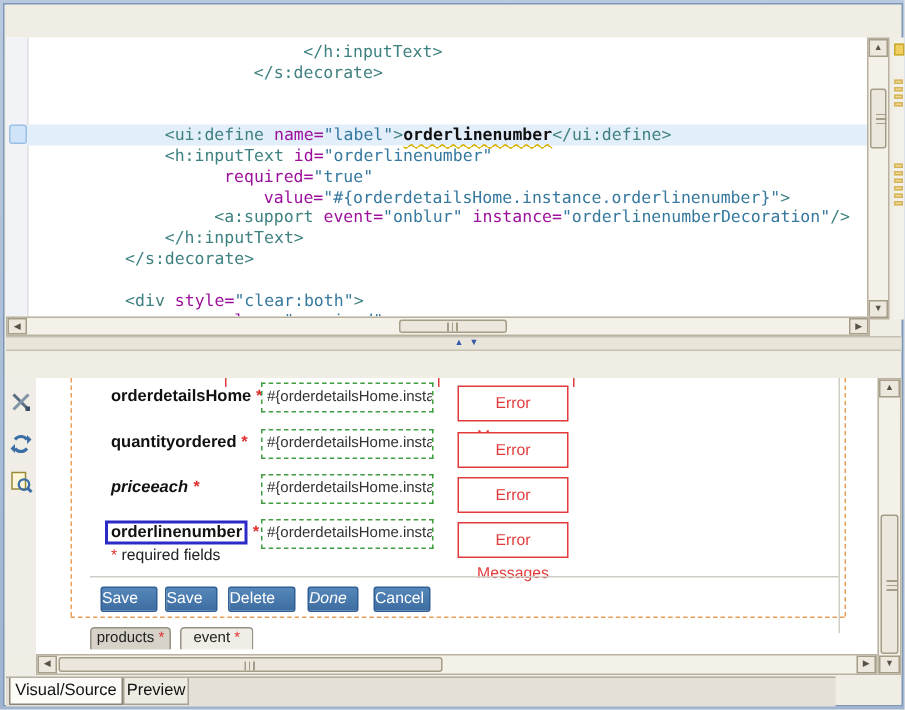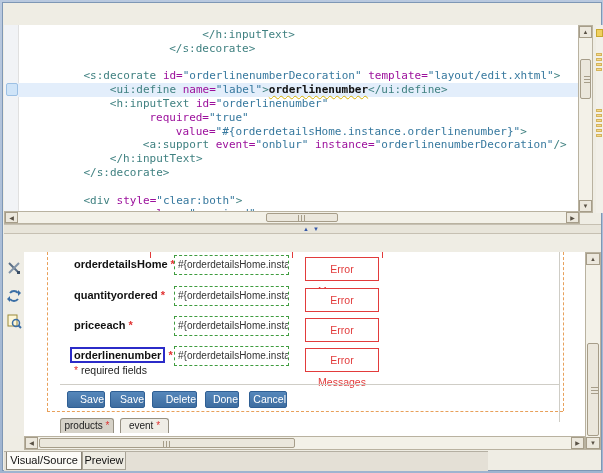--- a/index.html
+++ b/index.html
@@ -54,47 +54,46 @@
   .grayv{position:absolute;top:0;width:1px;background:#cfcdc6;}
   .redtick{position:absolute;top:0;width:1px;height:6px;background:#e23b3b;}
   .f-label{position:absolute;font-size:11px;font-weight:bold;color:#111;white-space:nowrap;cursor:pointer;}
   .f-label .req{color:#e03030;}
   .f-label.sel .txt{border:2px solid #2b2bc8;padding:0 2px;margin-left:-4px;background:#fff;}
   .f-input{position:absolute;width:115px;height:20px;border:1px dashed #3f9c3f;box-sizing:border-box;font-size:10px;color:#333;line-height:18px;padding-left:3px;white-space:nowrap;overflow:hidden;cursor:pointer;background:#fff;}
   .f-error{position:absolute;width:74px;height:24px;border:1px solid #e23b3b;box-sizing:border-box;color:#e23b3b;font-size:10.5px;text-align:center;line-height:22px;cursor:pointer;background:#fff;}
   .reqnote{position:absolute;font-size:10.5px;color:#222;}
   .reqnote .req{color:#e03030;}
   .hline{position:absolute;height:1px;background:#cfcdc6;}
-  .vbtn{position:absolute;height:17px;background:linear-gradient(#5587bb,#3e6da0);border:1px solid #2f5f94;border-radius:2px;color:#fff;font-size:10.5px;text-align:right;line-height:15px;box-sizing:border-box;cursor:pointer;}
+  .vbtn{position:absolute;height:17px;background:linear-gradient(#5587bb,#3e6da0);border:1px solid #2f5f94;border-radius:2px;color:#fff;font-size:10.5px;text-align:left;line-height:15px;box-sizing:border-box;cursor:pointer;}
   .ptab{position:absolute;height:15px;border:1px solid #969184;border-bottom:none;border-radius:3px 3px 0 0;font-size:10px;color:#222;text-align:center;line-height:14px;box-sizing:border-box;cursor:pointer;}
   .ptab .req{color:#e03030;}
   .ptab.active{background:#d6d2c8;}
   .ptab.inactive{background:#efede6;}
   
-  .pagetabs{position:absolute;left:1px;top:448px;width:484px;height:19px;background:#e4e0d6;border-top:1px solid #b4afa2;}
+  .pagetabs{position:absolute;left:1px;top:448px;width:553px;height:19px;background:#e4e0d6;border-top:1px solid #b4afa2;}
   .pgtab{position:absolute;top:0;height:18px;font-size:11px;color:#111;text-align:center;line-height:17px;box-sizing:border-box;cursor:pointer;}
   .pgtab.active{background:#fcfbf7;border:1px solid #8a8578;border-top:none;}
   .pgtab.inactive{background:#edebe2;border:1px solid #a8a396;border-top:none;}
 </style>
 </head>
 <body>
 
 <div class="screen">
   <div class="shell">
 
 
     <div class="srcpane">
       <div class="gutter">
         <div class="gmark"></div>
       </div>
       <div class="codewrap">
           <div class="code-line" style="top: 3px; padding-left: 184.2px;"><span class="tk-tag">&lt;/h:inputText&gt;</span></div>
           <div class="code-line" style="top: 16.8px; padding-left: 151.2px;"><span class="tk-tag">&lt;/s:decorate&gt;</span></div>
           <div class="code-line" style="top: 30.6px; padding-left: 6px;"></div>
-          <div class="code-line" style="top: 44.4px; padding-left: 65.4px;"><span class="tk-tag">&lt;s:decorate </span><span class="tk-attr">id=</span><span class="tk-val">"orderlinenumberDecoration"</span><span class="tk-pln"> </span><span class="tk-attr">template=</span><span class="tk-val">"layout/edit.xhtml"</span><span class="tk-tag">&gt;</span></div>
           <div class="code-line hl" style="top: 58.2px; padding-left: 91.8px;"><span class="tk-tag">&lt;ui:define </span><span class="tk-attr">name=</span><span class="tk-val">"label"</span><span class="tk-tag">&gt;</span><span class="tk-wrn">orderlinenumber</span><span class="tk-tag">&lt;/ui:define&gt;</span></div>
           <div class="code-line" style="top: 72px; padding-left: 91.8px;"><span class="tk-tag">&lt;h:inputText </span><span class="tk-attr">id=</span><span class="tk-val">"orderlinenumber"</span></div>
           <div class="code-line" style="top: 85.8px; padding-left: 131.4px;"><span class="tk-attr">required=</span><span class="tk-val">"true"</span></div>
           <div class="code-line" style="top: 99.6px; padding-left: 157.8px;"><span class="tk-attr">value=</span><span class="tk-val">"#{orderdetailsHome.instance.orderlinenumber}"</span><span class="tk-tag">&gt;</span></div>
           <div class="code-line" style="top: 113.4px; padding-left: 124.8px;"><span class="tk-tag">&lt;a:support </span><span class="tk-attr">event=</span><span class="tk-val">"onblur"</span><span class="tk-pln"> </span><span class="tk-attr">instance=</span><span class="tk-val">"orderlinenumberDecoration"</span><span class="tk-tag">/&gt;</span></div>
           <div class="code-line" style="top: 127.2px; padding-left: 91.8px;"><span class="tk-tag">&lt;/h:inputText&gt;</span></div>
           <div class="code-line" style="top: 141px; padding-left: 65.4px;"><span class="tk-tag">&lt;/s:decorate&gt;</span></div>
           <div class="code-line" style="top: 154.8px; padding-left: 6px;"></div>
           <div class="code-line" style="top: 168.6px; padding-left: 65.4px;"><span class="tk-tag">&lt;div </span><span class="tk-attr">style=</span><span class="tk-val">"clear:both"</span><span class="tk-tag">&gt;</span></div>
           <div class="code-line" style="top: 182.4px; padding-left: 91.8px;"><span class="tk-tag">&lt;span </span><span class="tk-attr">class=</span><span class="tk-val">"required"</span><span class="tk-tag">&gt;</span></div>
@@ -201,34 +200,34 @@
       <div class="redtick" style="left:126px;"></div>
       <div class="redtick" style="left:268px;"></div>
       <div class="redtick" style="left:358px;"></div>
       <div id="form-rows">
           <div class="f-label" style="left: 50px; top: 6px;"><span class="txt">orderdetailsHome</span> <span class="req">*</span></div>
           <div class="f-input" style="left: 150px; top: 3px;">#{orderdetailsHome.instan</div>
           <div class="f-error" style="left: 281px; top: 5px;">Error Messages</div>
           <div class="f-label" style="left: 50px; top: 37px;"><span class="txt">quantityordered</span> <span class="req">*</span></div>
           <div class="f-input" style="left: 150px; top: 34px;">#{orderdetailsHome.instan</div>
           <div class="f-error" style="left: 281px; top: 36px;">Error Messages</div>
-          <div class="f-label" style="left: 50px; top: 67px;"><span class="txt">priceeach</span> <span class="req">*</span></div>
+          <div class="f-label" style="left: 50px; top: 67px; font-style: italic;"><span class="txt">priceeach</span> <span class="req">*</span></div>
           <div class="f-input" style="left: 150px; top: 64px;">#{orderdetailsHome.instan</div>
           <div class="f-error" style="left: 281px; top: 66px;">Error Messages</div>
           <div class="f-label sel" style="left: 50px; top: 97px;"><span class="txt">orderlinenumber</span> <span class="req">*</span></div>
           <div class="f-input" style="left: 150px; top: 94px;">#{orderdetailsHome.instan</div>
           <div class="f-error" style="left: 281px; top: 96px;">Error Messages</div>
         </div>
       <div class="reqnote" style="left:50px;top:112px;"><span class="req">*</span><span> required fields</span></div>
       <div class="hline" style="left:36px;top:132px;width:499px;"></div>
       <div id="form-buttons">
           <div class="vbtn" style="left: 43px; top: 139px; width: 38px;">Save</div>
           <div class="vbtn" style="left: 86px; top: 139px; width: 35px;">Save</div>
           <div class="vbtn" style="left: 128px; top: 139px; width: 45px;">Delete</div>
-          <div class="vbtn" style="left: 181px; top: 139px; width: 34px;">Done</div>
+          <div class="vbtn" style="left: 181px; top: 139px; width: 34px; font-style: italic;">Done</div>
           <div class="vbtn" style="left: 225px; top: 139px; width: 38px;">Cancel</div>
         </div>
       <div id="sub-tabs">
           <div class="ptab active" style="left: 36px; top: 166px; width: 54px;"><span class="nm">products</span> <span class="req">*</span></div>
           <div class="ptab inactive" style="left: 96px; top: 166px; width: 49px;"><span class="nm">event</span> <span class="req">*</span></div>
         </div>
     </div>
 
     <div class="sbtrack" style="left:21px;top:433px;width:561px;height:14px;">
       <div class="sbbtn" style="left:0;top:0;height:12px;">◀</div>

